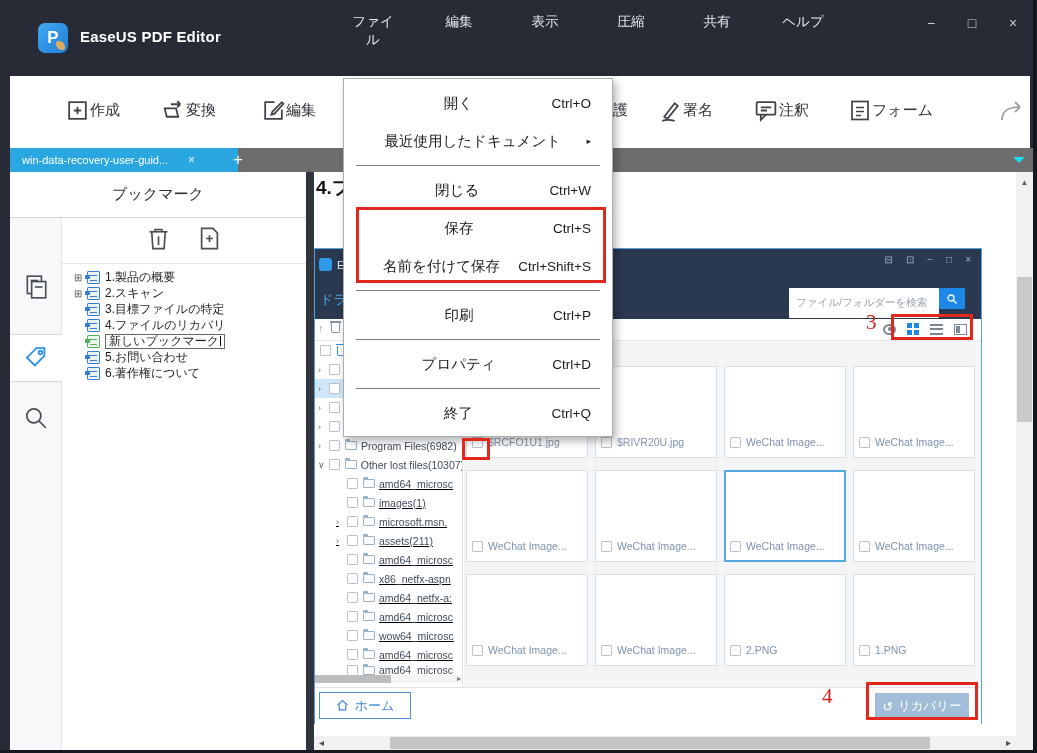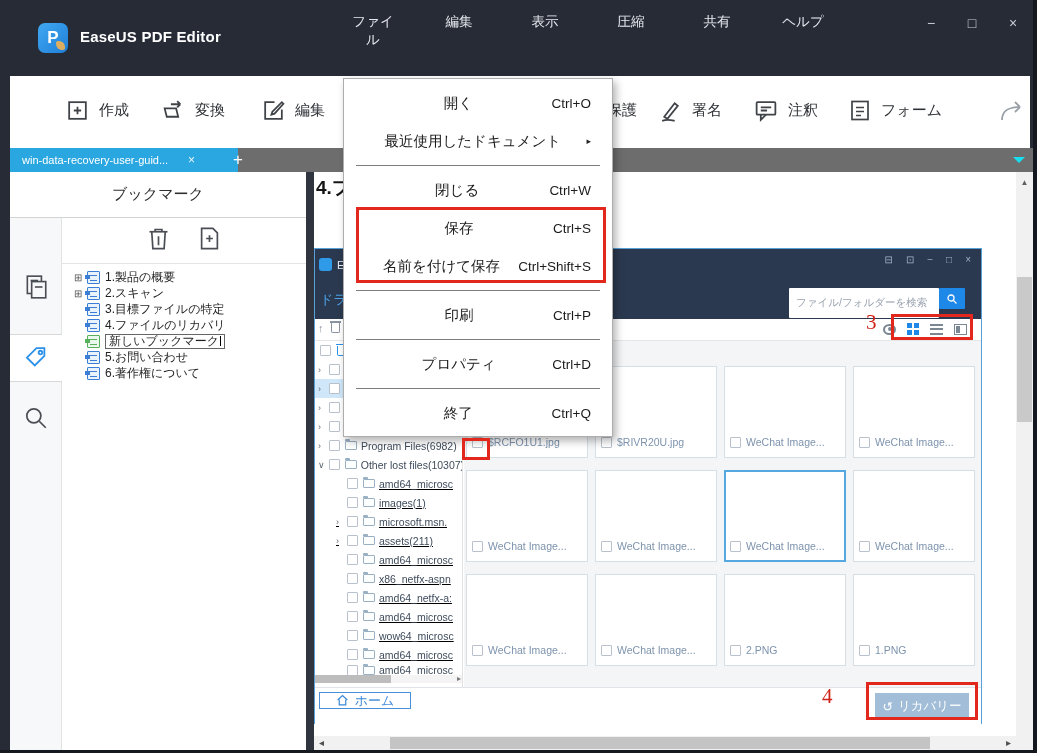--- a/index.html
+++ b/index.html
@@ -15,21 +15,21 @@
   .logo::after { content:""; position:absolute; right:3px; bottom:3px; width:9px; height:9px;
           background:#f2b050; border-radius:2px 6px 2px 6px; opacity:.9; }
   .apptitle { position:absolute; left:80px; top:28px; color:#fff; font-size:15px; font-weight:bold; letter-spacing:.2px; }
   .menubar { position:absolute; left:350px; top:13px; display:flex; gap:40px; }
   .menubar .mbi { width:46px; text-align:center; color:#e6e9ee; font-size:13.5px; cursor:default; }
   .wincontrols { position:absolute; left:918px; top:10px; display:flex; gap:15px; }
   .wc { width:26px; height:26px; color:#c9ced8; font-size:14px; display:flex; align-items:center; justify-content:center; }
 
   
   .toolbar { position:absolute; left:10px; top:76px; width:1020px; height:72px; background:#fff; }
-  .tbtn { position:absolute; top:22px; display:flex; align-items:center; gap:9px; color:#2e3136; font-size:15px; }
+  .tbtn { position:absolute; top:22px; display:flex; align-items:center; color:#2e3136; font-size:15px; }
   .tbtn svg { display:block; }
   .share-arrow { position:absolute; left:988px; top:24px; }
 
   
   .tabbar { position:absolute; left:10px; top:148px; width:1023px; height:24px; background:#6d6d6d; }
   .tab { position:absolute; left:0; top:0; width:228px; height:24px; background:#2aa7e0; display:flex; align-items:center; }
   .tab-label { color:#fff; font-size:11px; padding-left:12px; white-space:nowrap; overflow:hidden; width:178px; }
   .tab-close { color:#eaf6fd; font-size:12px; padding-right:9px; }
   .newtab { position:absolute; left:216px; top:1px; width:24px; height:22px; color:#fff; font-size:17px; text-align:center; line-height:22px; }
   .tab-caret { position:absolute; right:8px; top:9px; width:0; height:0; border-left:6px solid transparent; border-right:6px solid transparent; border-top:6px solid #18dff0; }
@@ -107,21 +107,21 @@
 
   .e-thumbs { position:absolute; left:149px; top:0; right:0; height:100%; background:#f3f5f7; padding:25px 0 0 2px; }
   .tgrid { display:grid; grid-template-columns:repeat(4,122px); grid-auto-rows:92px; column-gap:7px; row-gap:12px; }
   .card { background:#fff; border:1px solid #d6dee6; padding:3px; }
   .card.sel { border:2px solid #56a8e0; padding:2px; }
   .timg { height:62px; width:100%; }
   .trow2 { height:20px; display:flex; align-items:center; gap:5px; padding-left:2px; }
   .tname { font-size:10.5px; color:#7d93ad; white-space:nowrap; overflow:hidden; }
 
   .e-footer { position:absolute; left:0; top:438px; width:100%; height:37px; background:#fff; border-top:1px solid #e0e4e8; }
-  .homebtn { position:absolute; left:4px; top:4px; width:92px; height:17px; border:1px solid #4a90d9; color:#3a87d8;
+  .homebtn { position:absolute; left:4px; top:4px; width:92px; height:27px; border:1px solid #4a90d9; color:#3a87d8;
              font-size:13px; display:flex; align-items:center; justify-content:center; gap:6px; background:#fff; }
   .recoverbtn { position:absolute; right:12px; top:5px; width:94px; height:27px; background:#a2bdd8; color:#fff;
              font-size:12.5px; display:flex; align-items:center; justify-content:center; gap:5px; }
 
   
   .vscroll { position:absolute; left:1016px; top:172px; width:17px; height:578px; background:#f1f1f1; }
   .vthumb { position:absolute; left:1px; top:105px; width:15px; height:145px; background:#c9c9c9; }
   .varr { position:absolute; left:0; width:17px; text-align:center; font-size:8px; color:#606060; }
   .hscroll { position:absolute; left:314px; top:736px; width:702px; height:14px; background:#f1f1f1; }
   .hthumb { position:absolute; left:76px; top:1px; width:540px; height:12px; background:#c4c4c4; }

